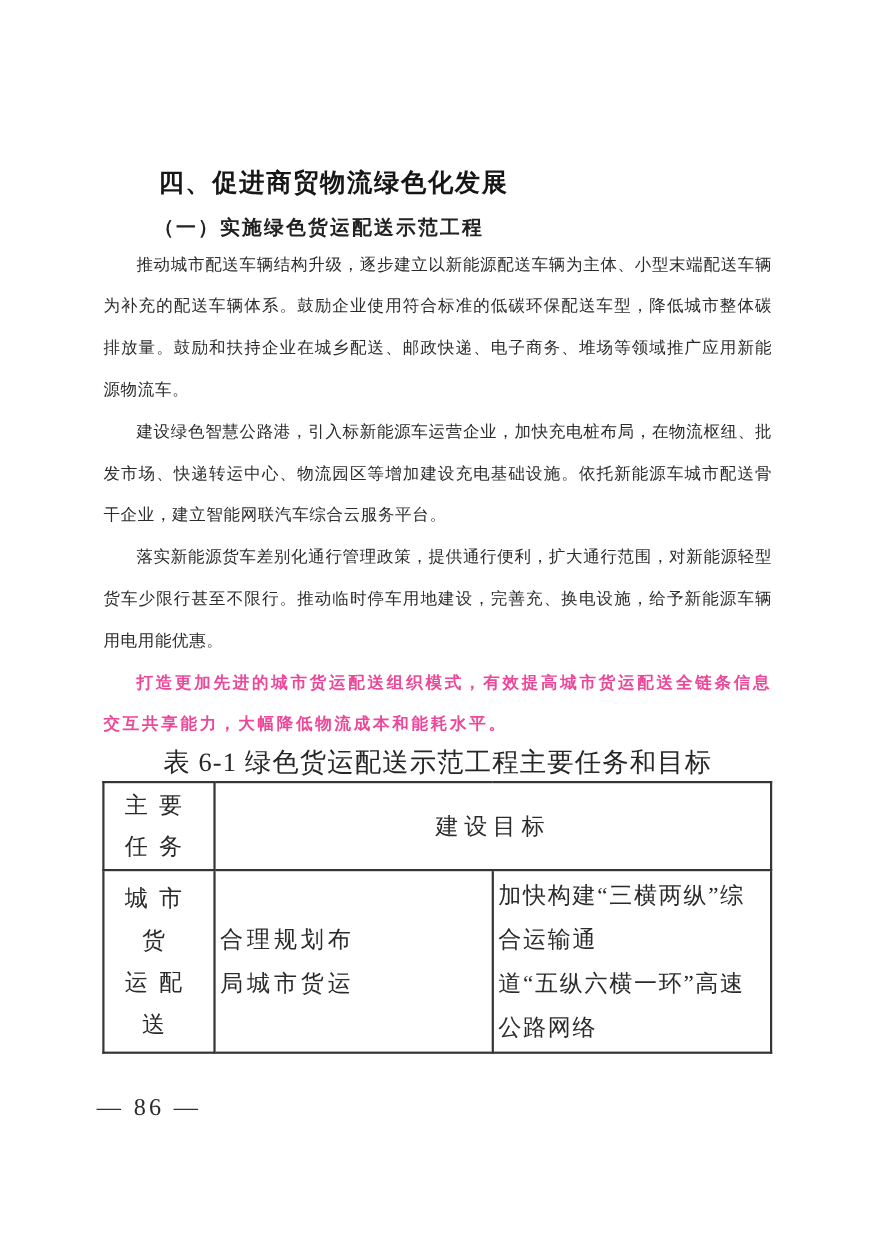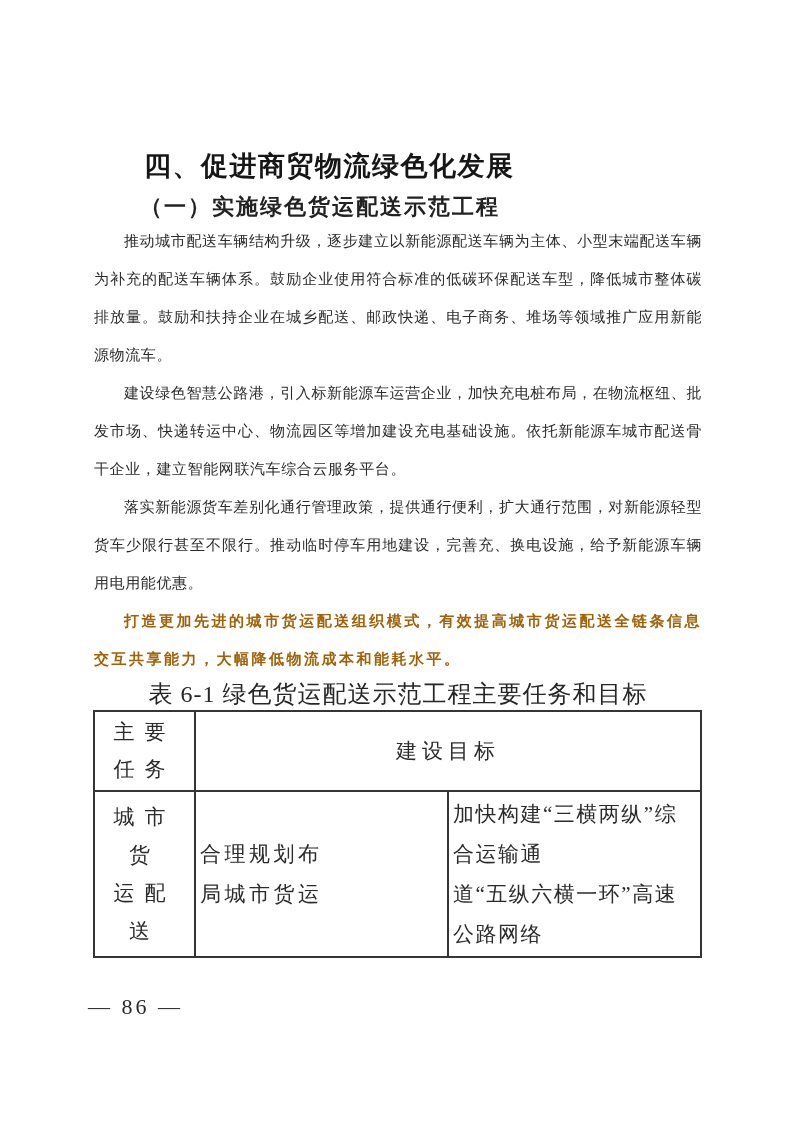--- a/index.html
+++ b/index.html
@@ -14,51 +14,51 @@
     color: #2e2e2e;
   }
   .content {
     position: absolute;
     left: 94px;
     top: 150px;
     width: 608px;
   }
   .section-heading {
     font-family: "Liberation Sans", sans-serif;
-    font-size: 27px;
+    font-size: 23px;
     font-weight: 700;
     line-height: 32px;
     color: #161616;
     letter-spacing: 1.5px;
     text-indent: 50px;
     margin: 0 0 10px 0;
   }
   .subsection-heading {
-    font-size: 22px;
+    font-size: 18px;
     font-weight: 700;
     line-height: 30px;
     color: #222222;
     letter-spacing: 2px;
     text-indent: 46px;
     margin: 0;
   }
   .body-para {
     font-size: 15px;
     line-height: 38px;
     letter-spacing: 0.6px;
     text-indent: 2em;
     text-align: justify;
     text-justify: inter-character;
     margin: 0;
     color: #2b2b2b;
   }
   .body-para.emphasis {
     font-weight: 700;
     letter-spacing: 2.5px;
-    color: #a16207;
+    color: #ec4899;
   }
   .table-caption {
     font-size: 24px;
     line-height: 28px;
     letter-spacing: 1px;
     text-align: center;
     color: #262626;
     margin: 2px 0 2px 0;
   }
   table.task-table {

